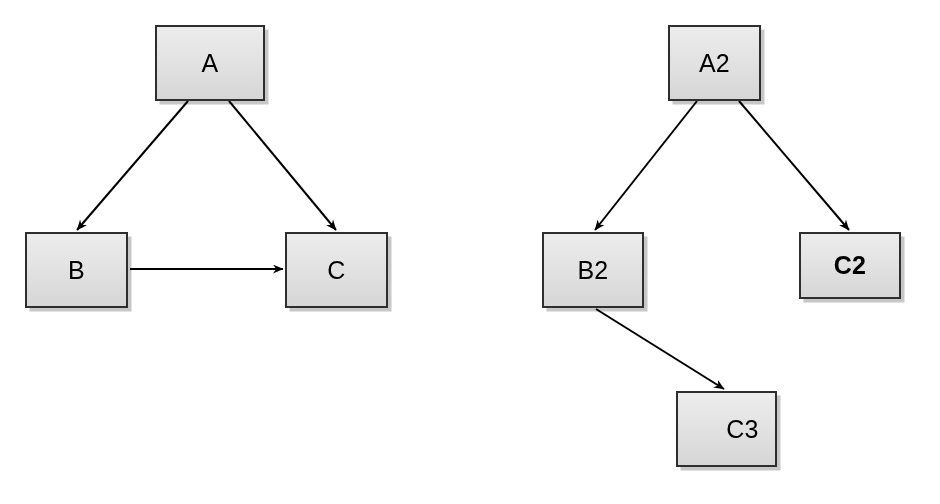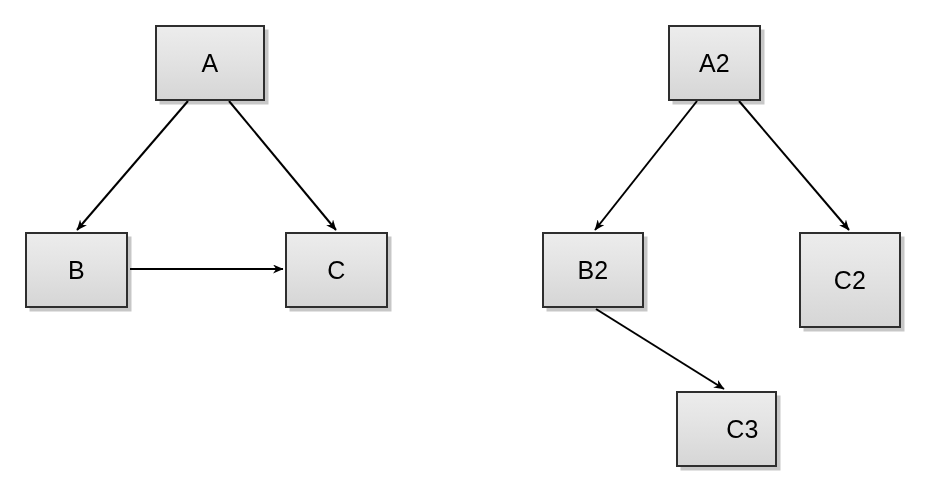--- a/index.html
+++ b/index.html
@@ -72,21 +72,21 @@
       </div>
       <div class="node" style="left: 285px; top: 232px; width: 103px; height: 76px;">
         <span class="node-label">C</span>
       </div>
       <div class="node" style="left: 668px; top: 25px; width: 93px; height: 76px;">
         <span class="node-label">A2</span>
       </div>
       <div class="node" style="left: 542px; top: 232px; width: 102px; height: 76px; text-align: right;">
         <span class="node-label">B2</span>
       </div>
-      <div class="node" style="left: 799px; top: 232px; width: 102px; height: 96px;">
+      <div class="node" style="left: 799px; top: 232px; width: 102px; height: 67px; font-weight: bold;">
         <span class="node-label">C2</span>
       </div>
       <div class="node" style="left: 676px; top: 391px; width: 101px; height: 76px; padding-left: 32px;">
         <span class="node-label">C3</span>
       </div>
     </div>
 
 </div>
 
 </body></html>

